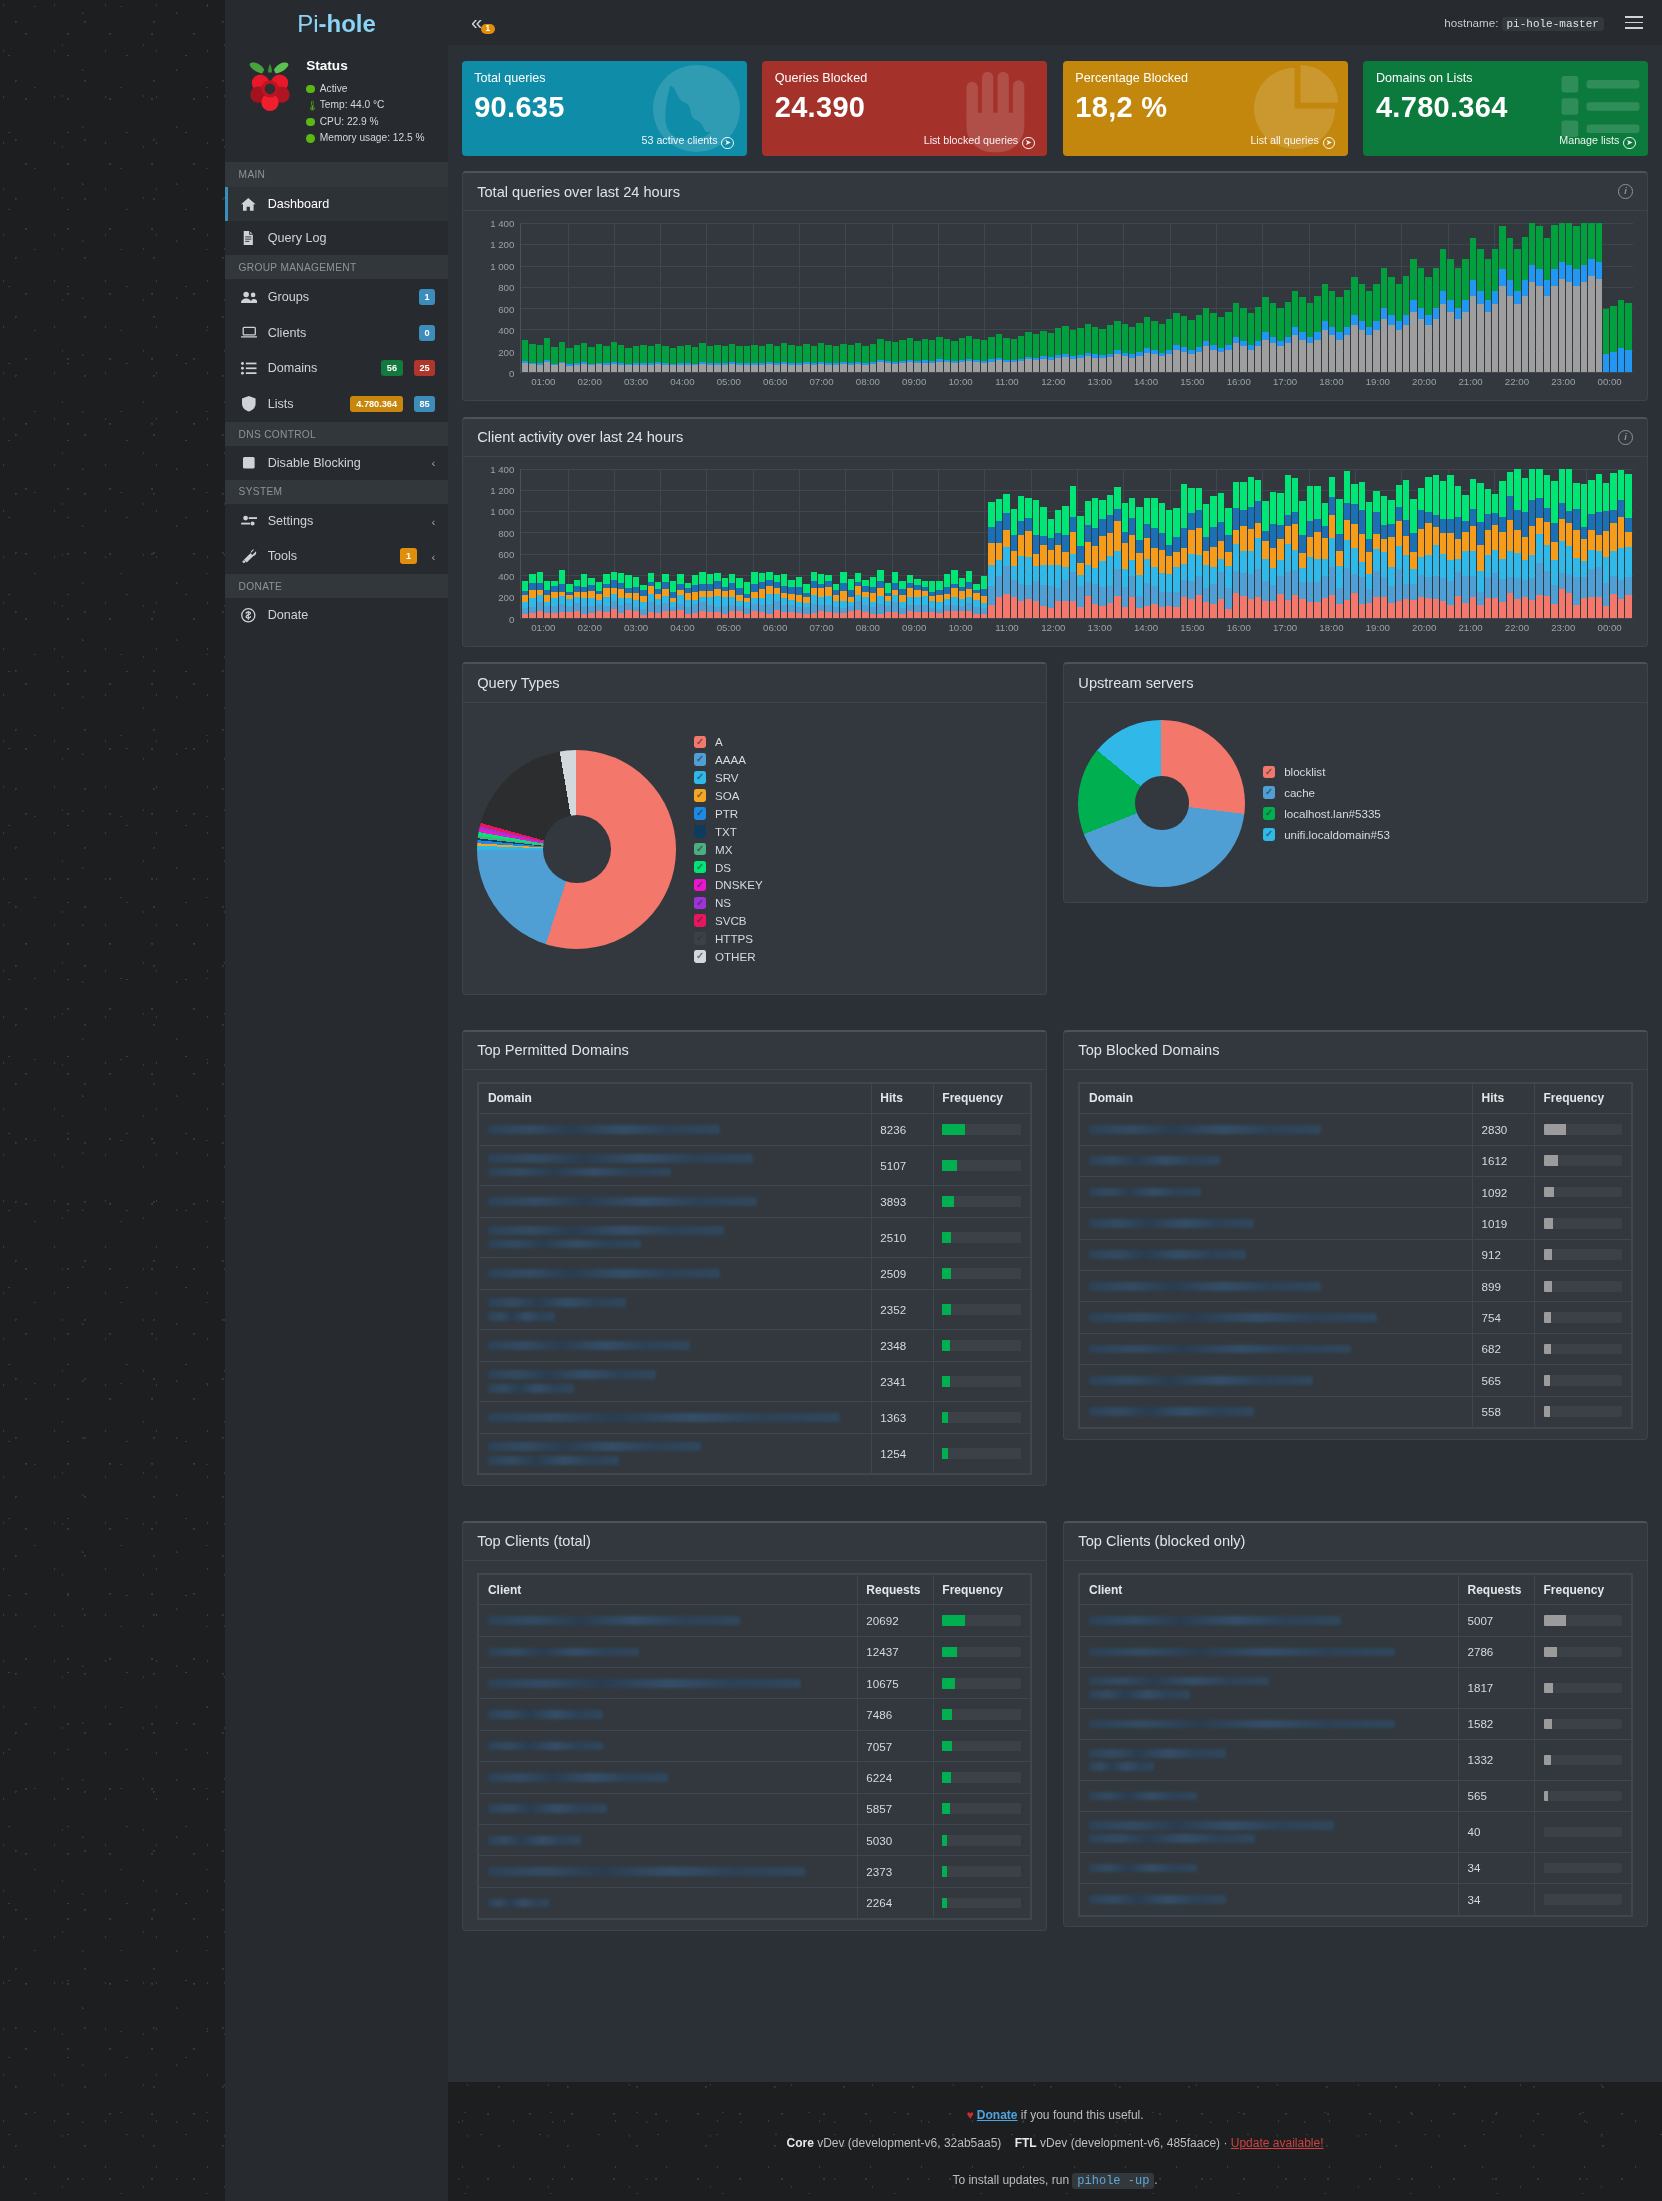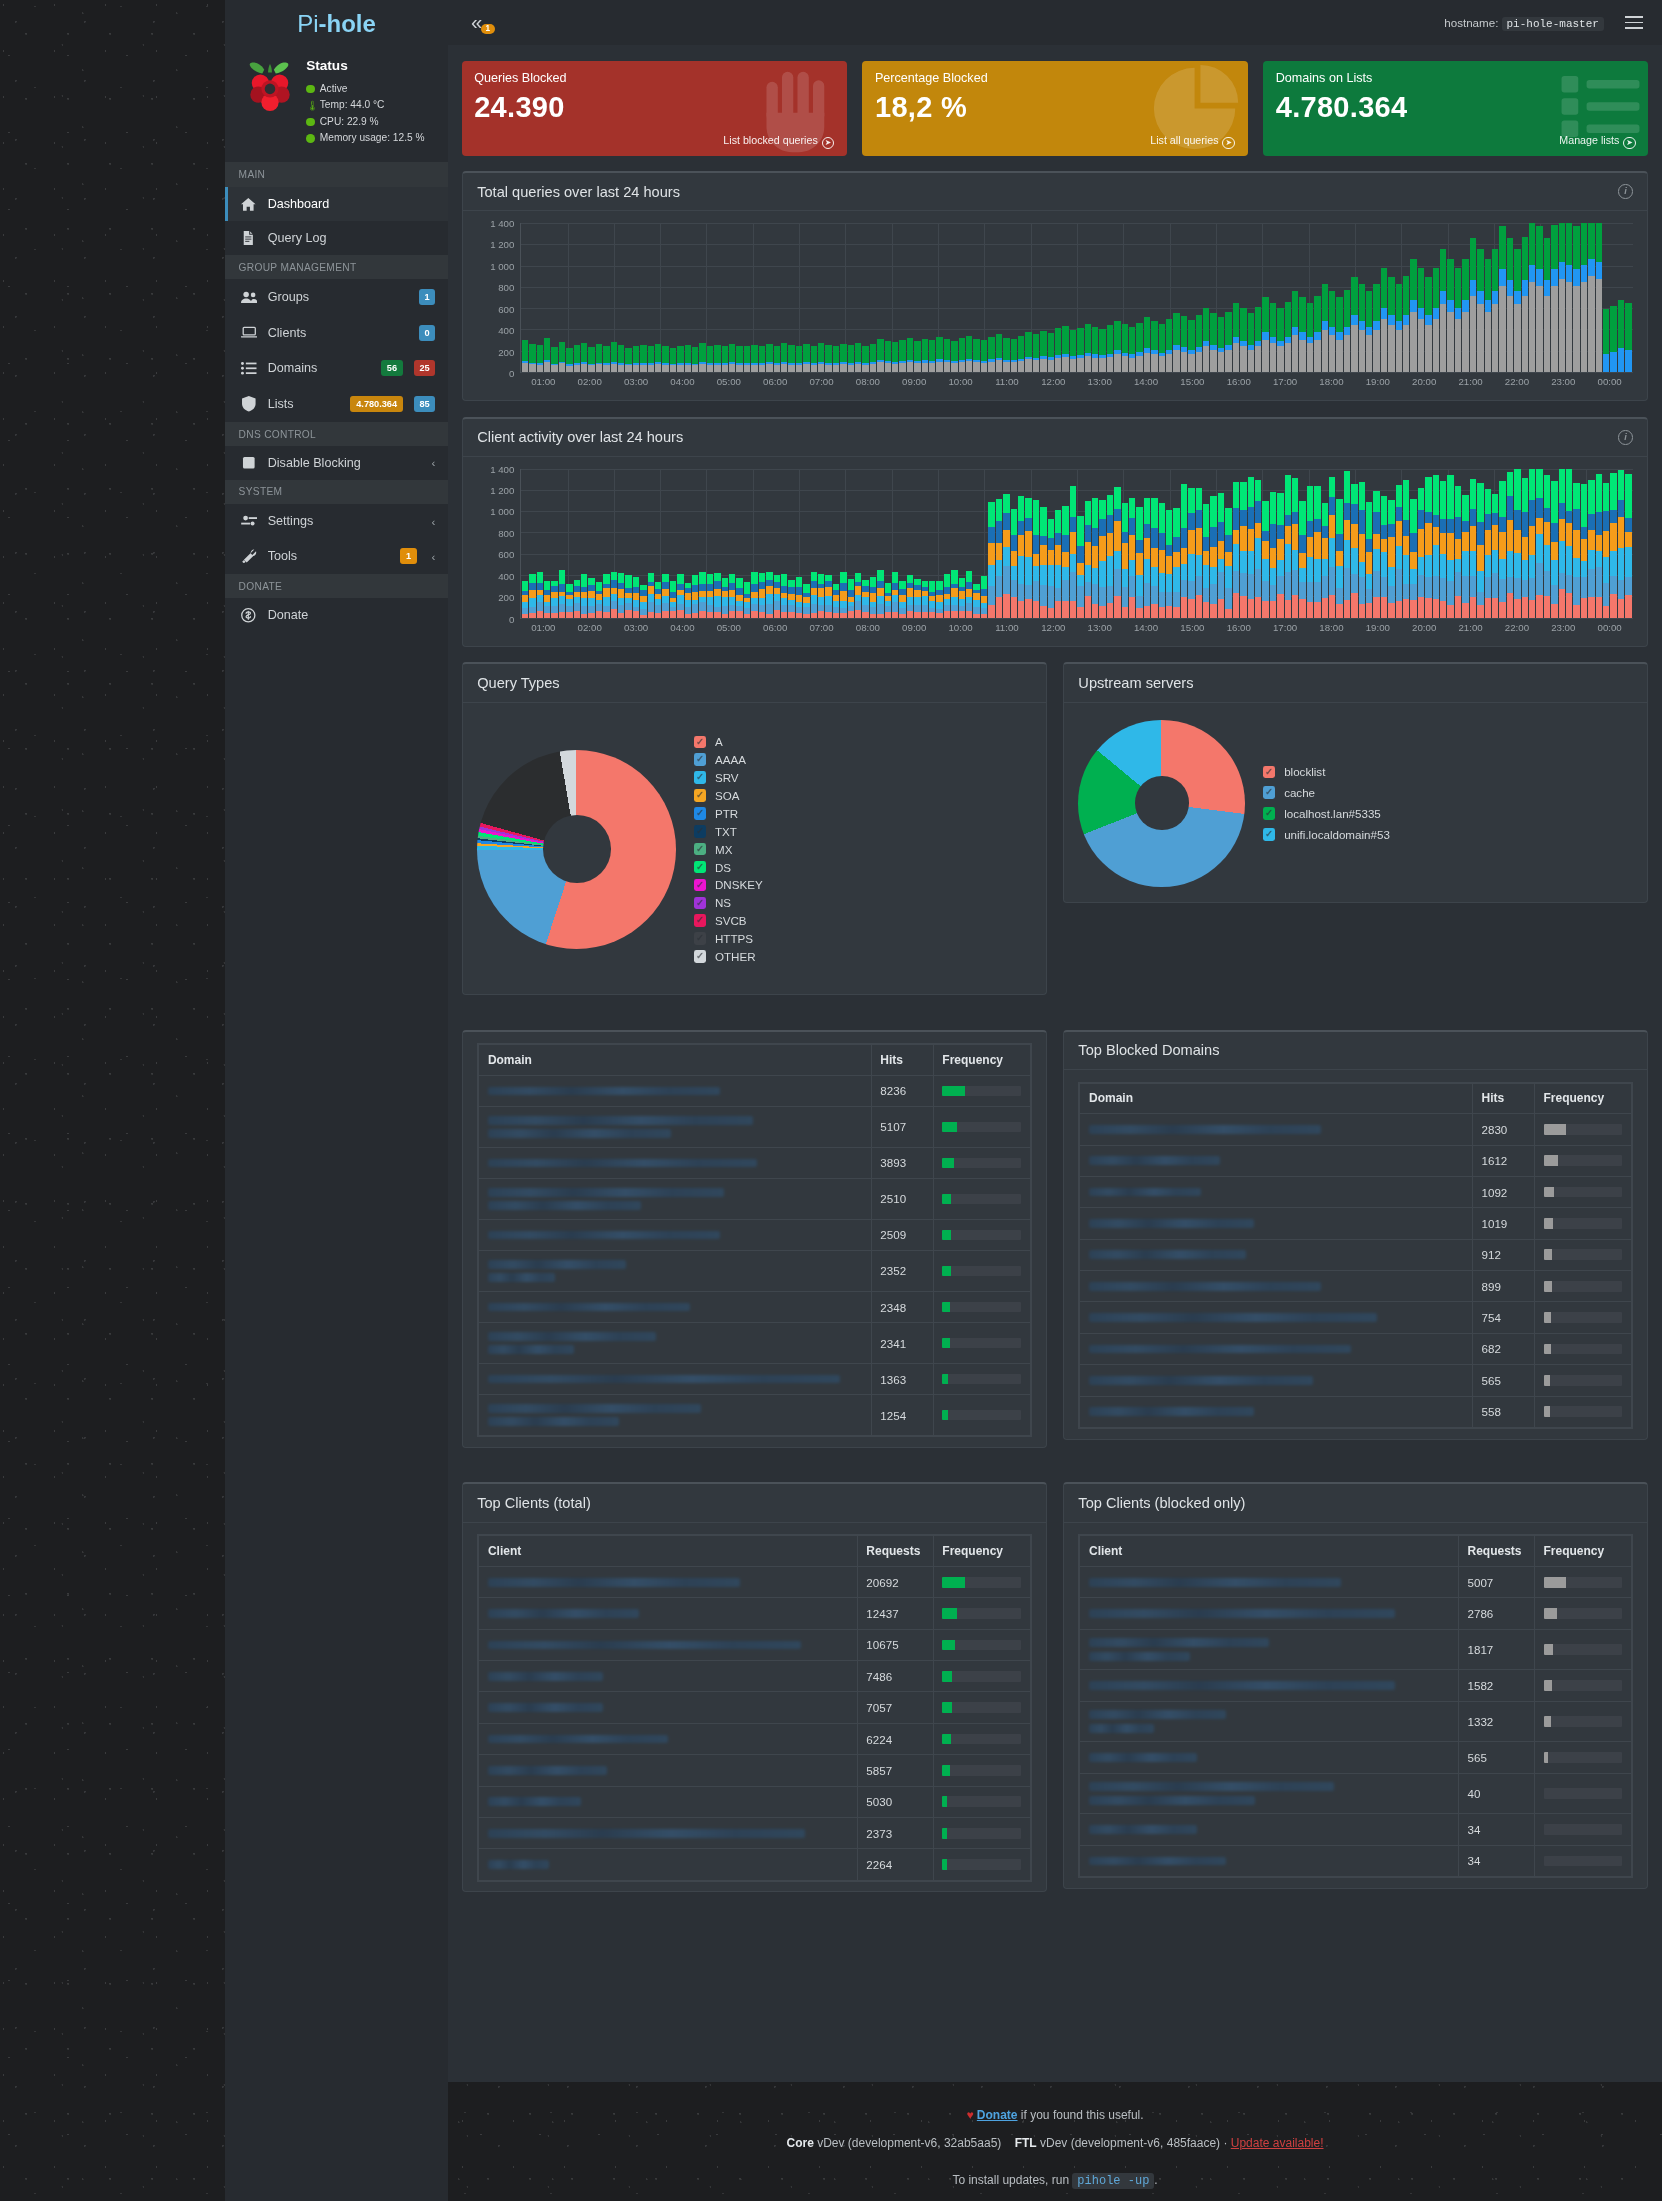--- a/index.html
+++ b/index.html
@@ -315,20 +315,29 @@
             <i></i>
             <i></i>
             <i></i>
           </div>
       </div>
     </div>
 
     <div class="content">
 
       <div class="cards" id="cards-root">
+          <div class="card c-teal">
+            <div class="c-bg"><svg width="93" height="93" viewBox="0 0 64 64" fill="#fff">
+                <circle cx="32" cy="32" r="30"></circle>
+                <path d="M14 16c6 4 4 10 10 12s2 10 8 12 4 10 10 8c-6 6-16 8-24 4S8 38 14 16z" fill="#0e8ca8"></path>
+              </svg></div>
+            <div class="c-title">Total queries</div>
+            <div class="c-value">90.635</div>
+            <div class="c-link"><span>53 active clients</span><span class="arr">➤</span></div>
+          </div>
           <div class="card c-red">
             <div class="c-bg"><svg width="91" height="93" viewBox="0 0 64 66" fill="#fff">
                 <rect x="10" y="14" width="8" height="28" rx="4"></rect>
                 <rect x="21" y="7" width="8" height="35" rx="4"></rect>
                 <rect x="32" y="7" width="8" height="35" rx="4"></rect>
                 <rect x="43" y="13" width="8" height="29" rx="4"></rect>
                 <path d="M10 36h41v10c0 10-8 18-18 18h-5c-10 0-18-8-18-18z"></path>
               </svg></div>
             <div class="c-title">Queries Blocked</div>
             <div class="c-value">24.390</div>
@@ -2570,20 +2579,23 @@
                   <span class="cb" style="background: rgb(47, 184, 232);"></span>
                   <span>unifi.localdomain#53</span>
                 </div>
               </div>
           </div>
         </div>
       </div>
 
       <div class="two-col" style="margin-top:19.4px;">
         <div class="box">
+          <div class="box-head">
+            <div class="box-title">Top Permitted Domains</div>
+          </div>
           <div class="box-body">
             <div class="tbl-wrap">
                 <table id="tbl-permitted">
                   <thead>
                     <tr>
                       <th>Domain</th>
                       <th class="col-hits">Hits</th>
                       <th class="col-freq">Frequency</th>
                     </tr>
                   </thead>

